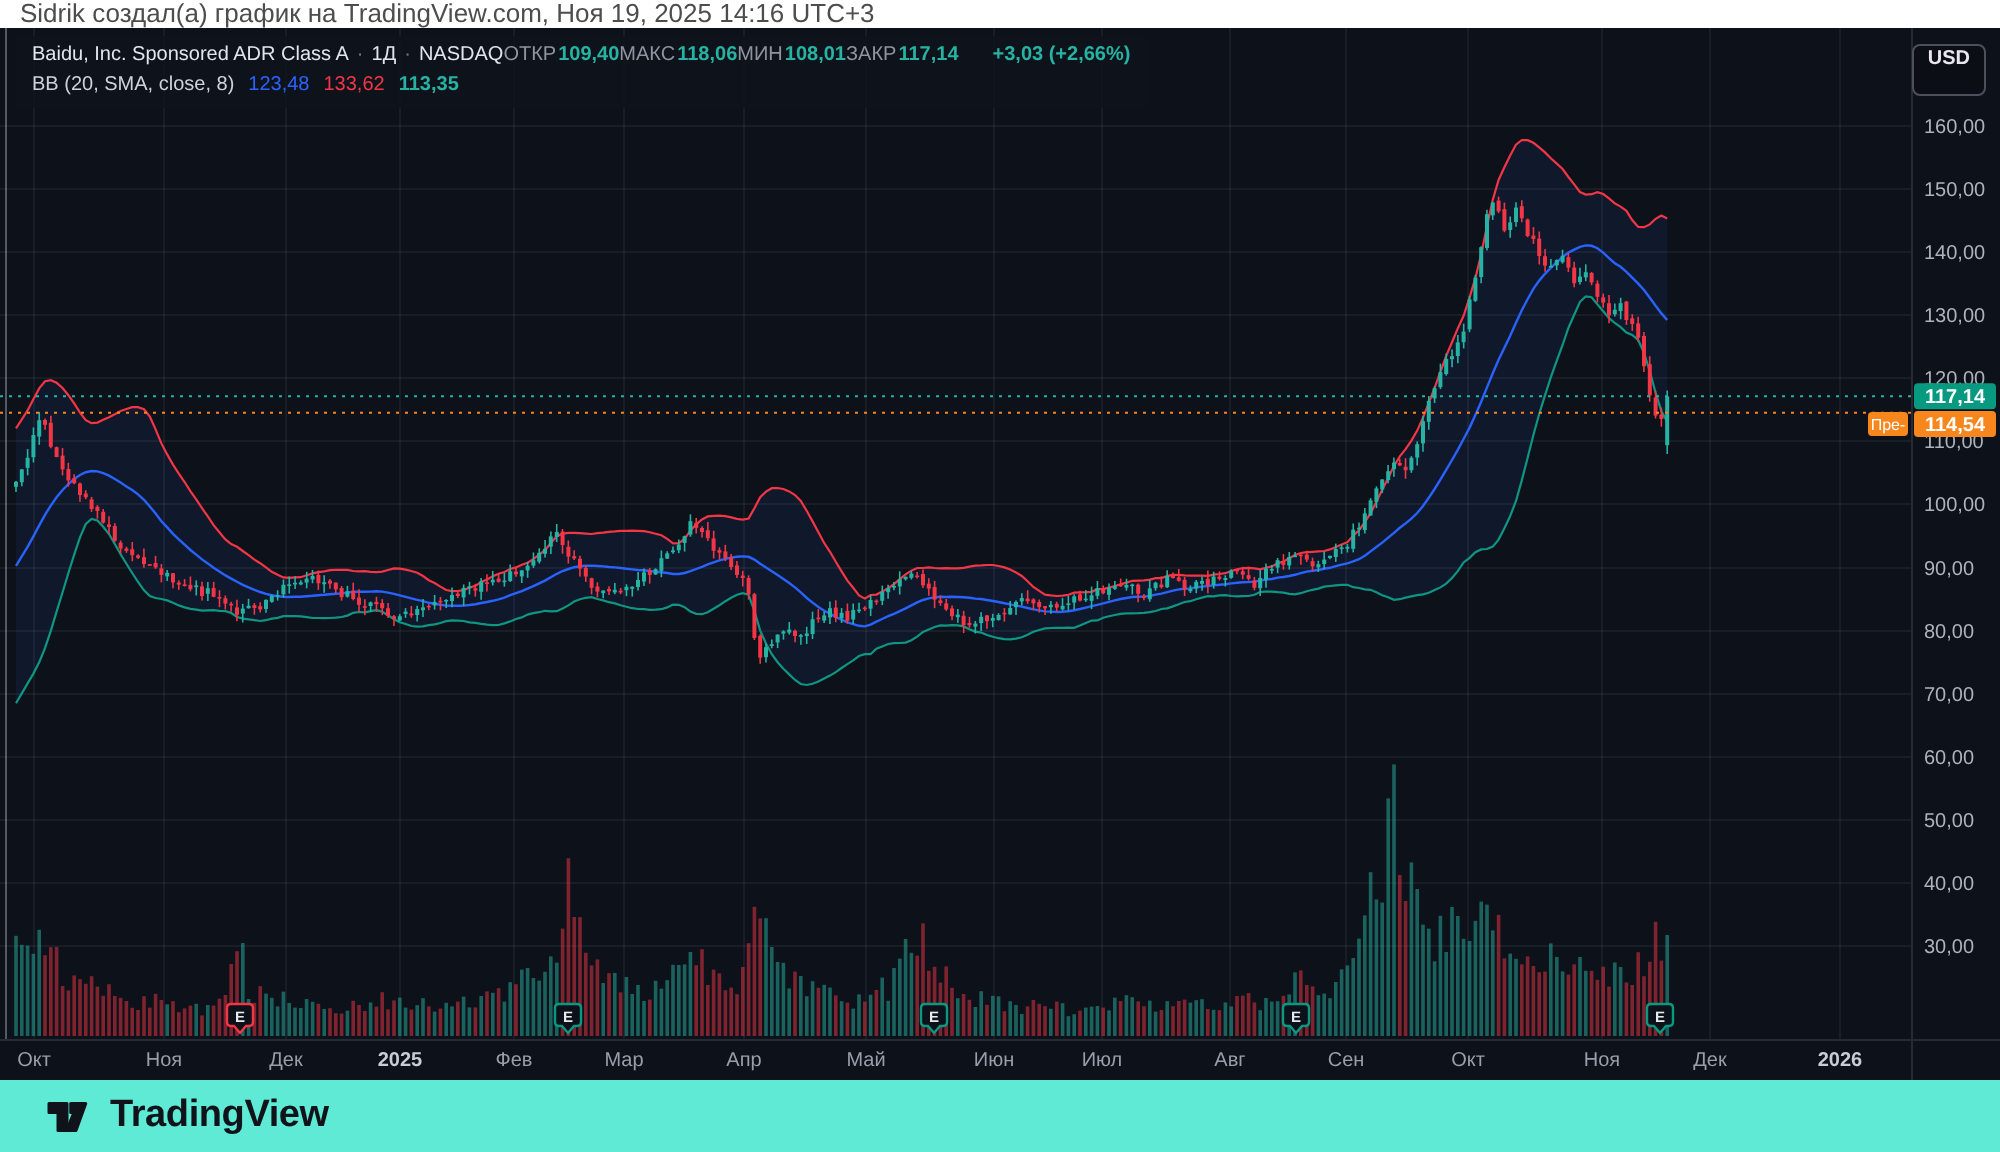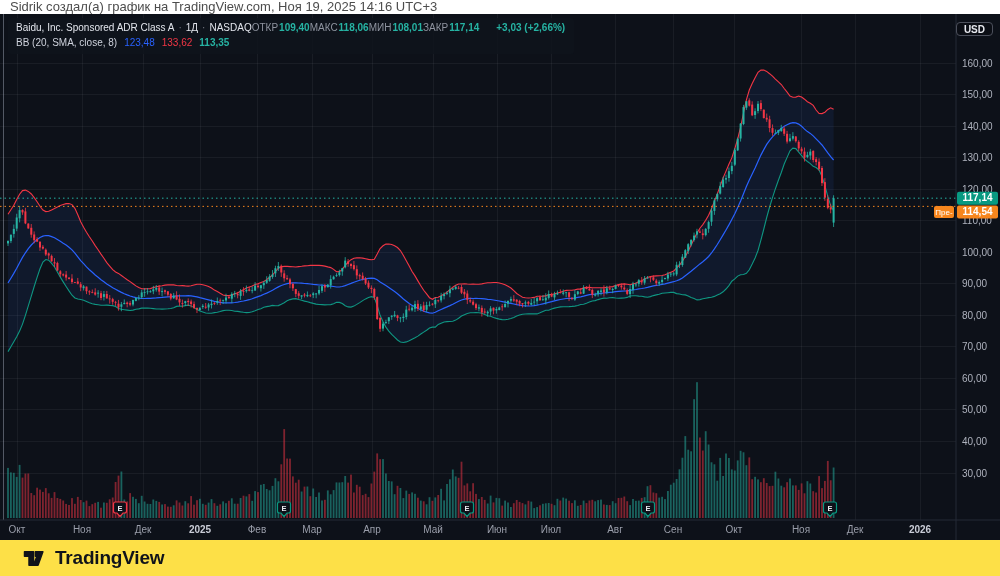--- a/index.html
+++ b/index.html
@@ -26,24 +26,24 @@
   .t-key{color:#8f94a0;}
   .t-val{margin-left:1px;}
   .v-up{color:var(--up);font-weight:bold;}
   .v-blue{color:var(--blue);}
   .v-red{color:var(--down);}
   .chg{margin-left:17px;}
   .bbv{margin-left:7px;}
   .usd-btn{
     position:absolute;top:8px;right:7px;z-index:5;
     background:#0b0e15;border:1px solid #4c505c;border-radius:4px;
-    color:#e6e8ee;font-size:10px;font-weight:bold;padding:1px 7px 0;cursor:pointer;
+    color:#e6e8ee;font-size:10px;font-weight:bold;padding:1px 7px 12px;cursor:pointer;
   }
   .footer{
-    position:absolute;bottom:0;left:0;width:1000px;height:36px;background:#fde047;
+    position:absolute;bottom:0;left:0;width:1000px;height:36px;background:#5eead4;
     display:flex;align-items:center;padding-left:20px;box-sizing:border-box;
   }
   .logo{display:inline-flex;align-items:center;}
   .brand{font-size:19px;font-weight:800;color:#10131a;margin-left:8px;letter-spacing:-0.2px;}
 </style>
 </head>
 <body>
 
 <div class="share-bar">
   <span>Sidrik создал(а) график на TradingView.com, Ноя 19, 2025 14:16 UTC+3</span>

